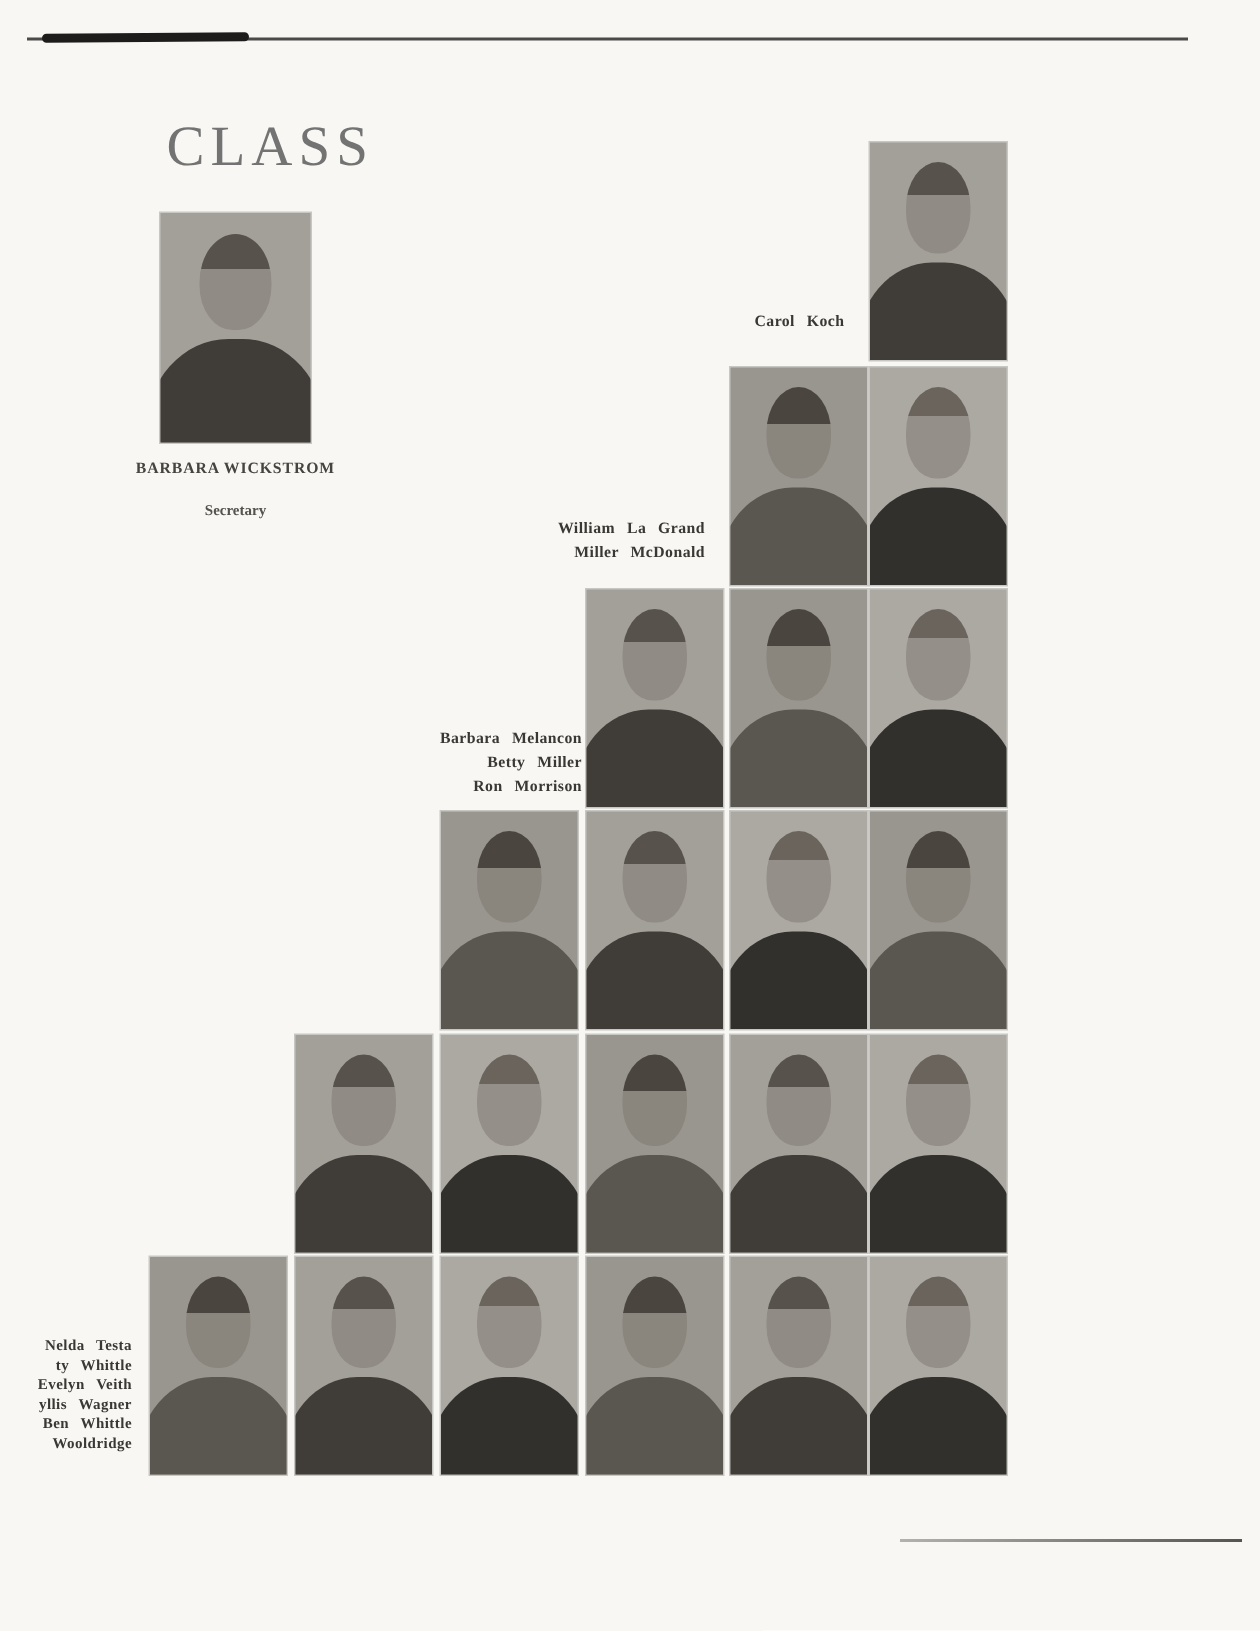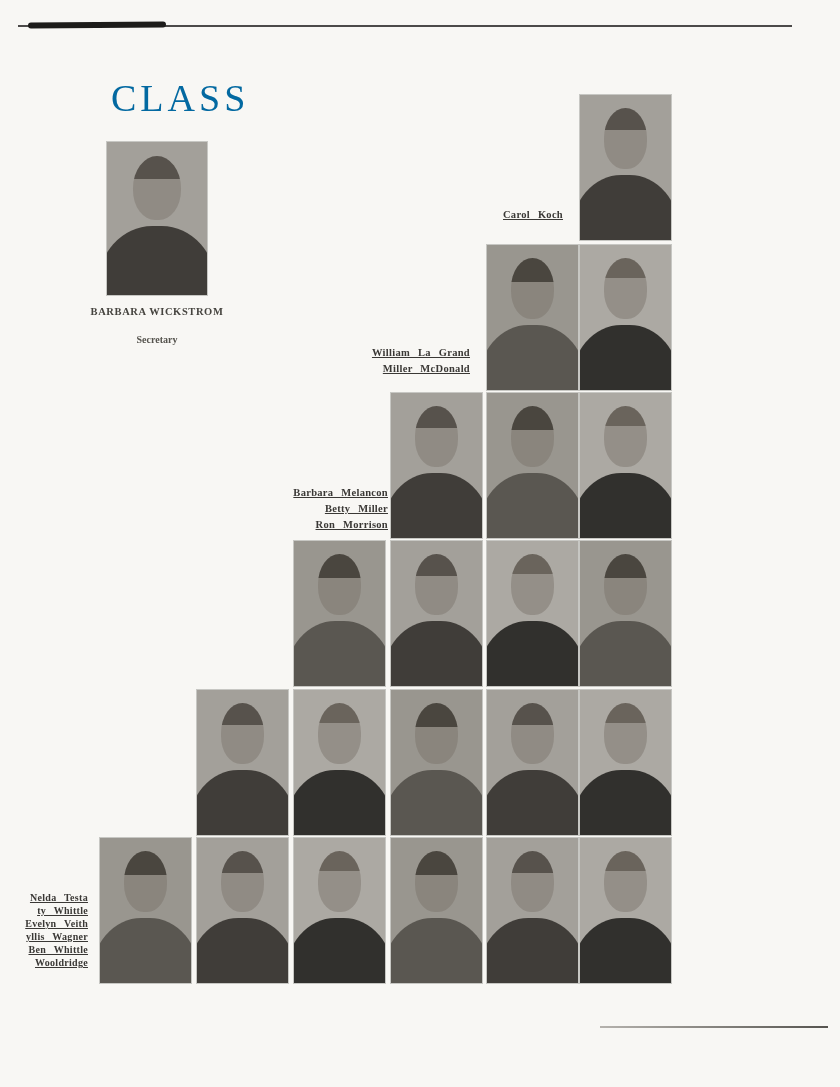--- a/index.html
+++ b/index.html
@@ -17,21 +17,21 @@
     overflow:hidden;
   }
   
   .edge-top{position:absolute;left:18px;top:25px;width:774px;height:2px;background:var(--edge-line);opacity:.85;}
   .edge-top-blob{position:absolute;left:28px;top:22px;width:138px;height:6px;background:#1d1c1a;border-radius:4px;transform:rotate(-.4deg);}
   .edge-bottom{position:absolute;left:600px;top:1026px;width:228px;height:2px;background:linear-gradient(to right,#b5b2ad,#56544f);}
 
   
   .title{
     position:absolute;left:111px;top:76px;margin:0;
-    font-size:38px;font-weight:500;letter-spacing:4px;color:#0369a1;
+    font-size:38px;font-weight:500;letter-spacing:4px;color:#737373;
     font-family:"Liberation Serif", serif;
   }
 
   
   .photo{
     position:absolute;width:91px;height:145px;
     background:var(--photo-bg);
     box-shadow:0 0 0 1px rgba(110,108,102,.35);
     overflow:hidden;
   }
@@ -64,21 +64,20 @@
   .officer-1{left:220px;}
   .officer .off-name{margin-top:7px;font-size:10.5px;font-weight:bold;letter-spacing:.6px;color:#46443f;}
   .officer .off-role{margin-top:17px;font-size:10px;font-weight:bold;color:#55534d;}
 
   
   .name-group{
     position:absolute;text-align:right;
     font-size:10.5px;font-weight:bold;line-height:16px;
     color:var(--ink);word-spacing:5px;letter-spacing:.3px;
     white-space:nowrap;
-    text-decoration:underline;
   }
   .group-0{right:277px;top:207px;}
   .group-1{right:370px;top:345px;}
   .group-2{right:452px;top:485px;}
   .group-3{right:559px;top:620px;}
   .group-4{right:655px;top:757px;}
   .group-5{right:752px;top:891px;line-height:13px;font-size:10px;}
 </style>
 </head>
 <body>

